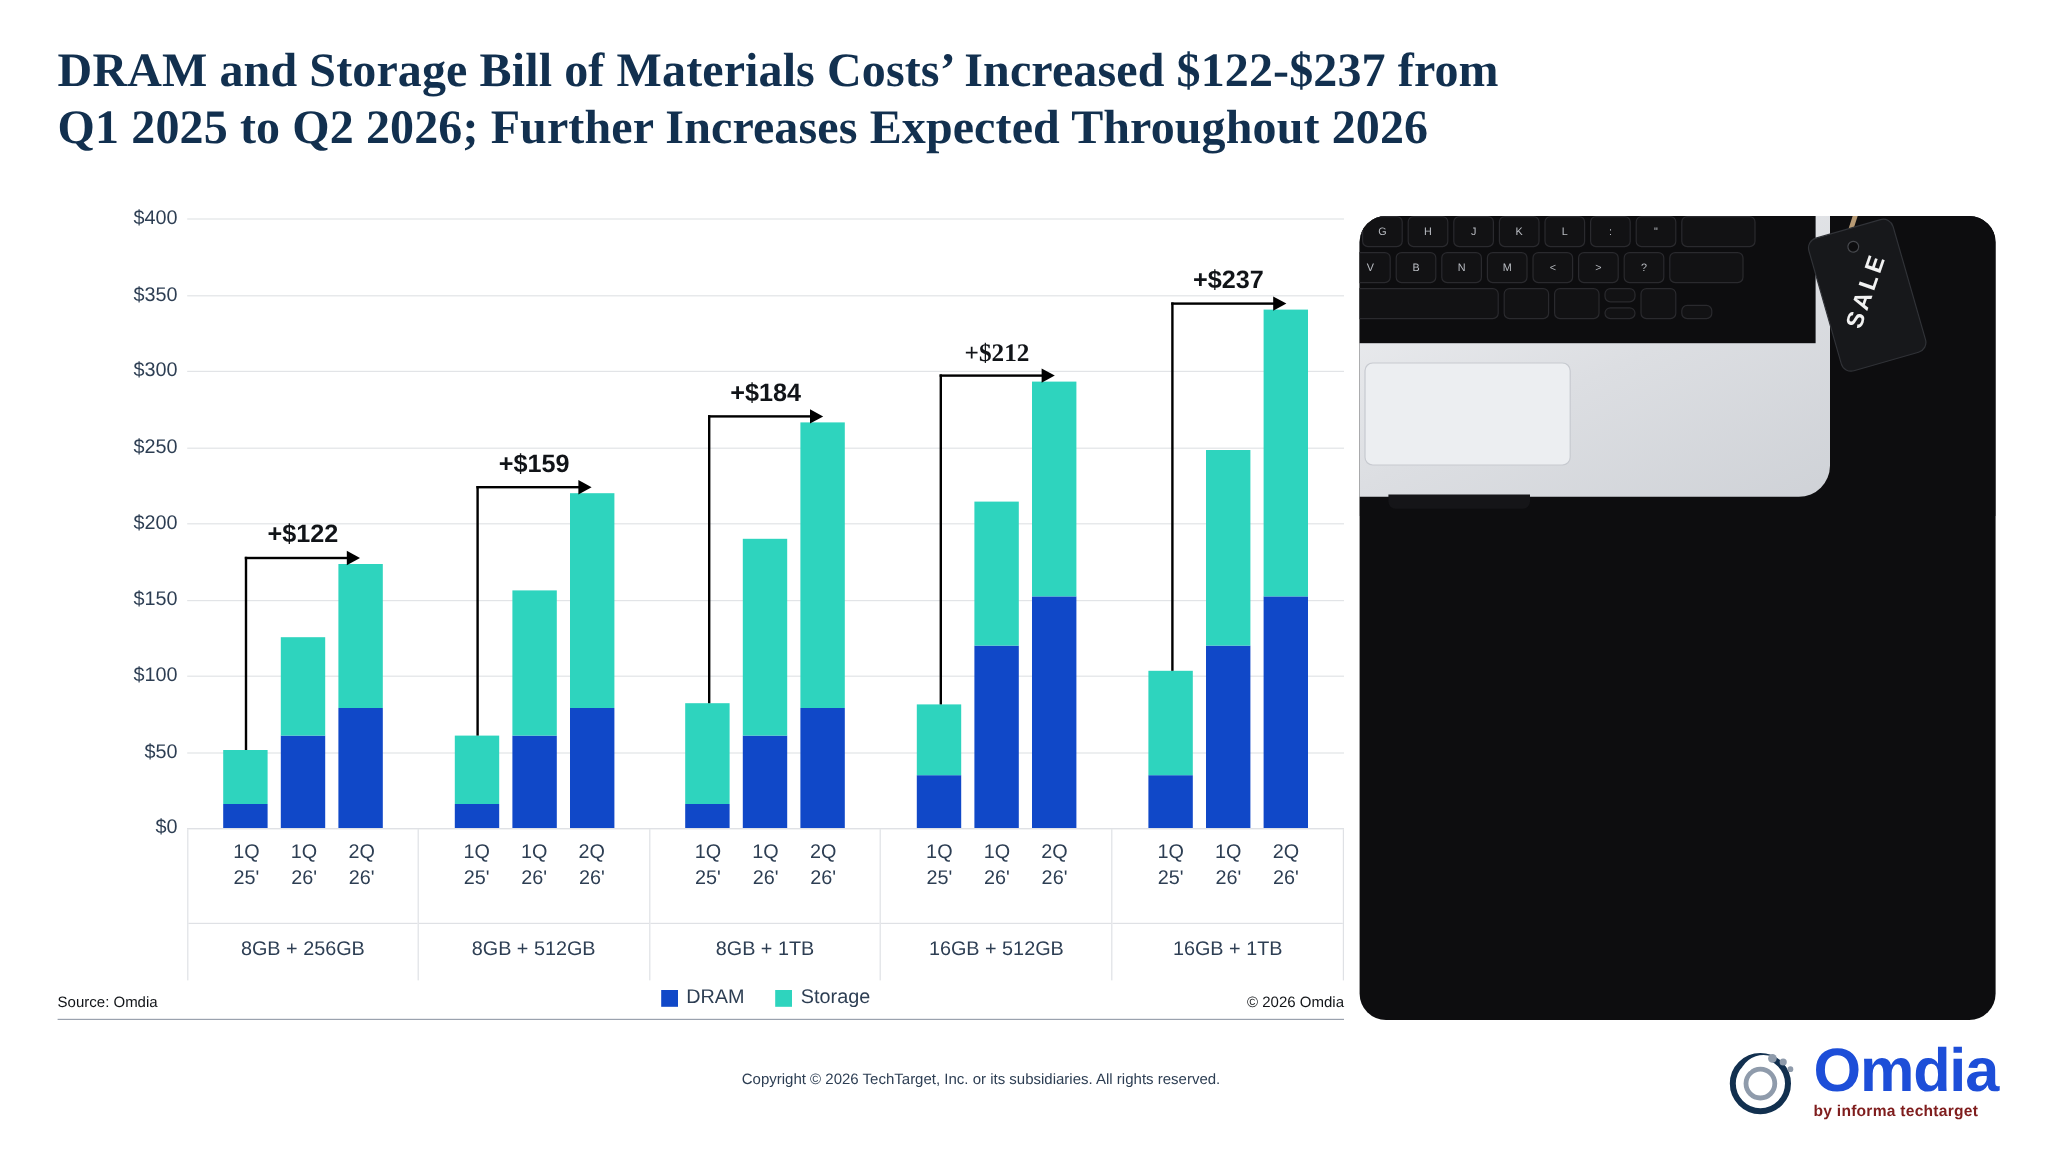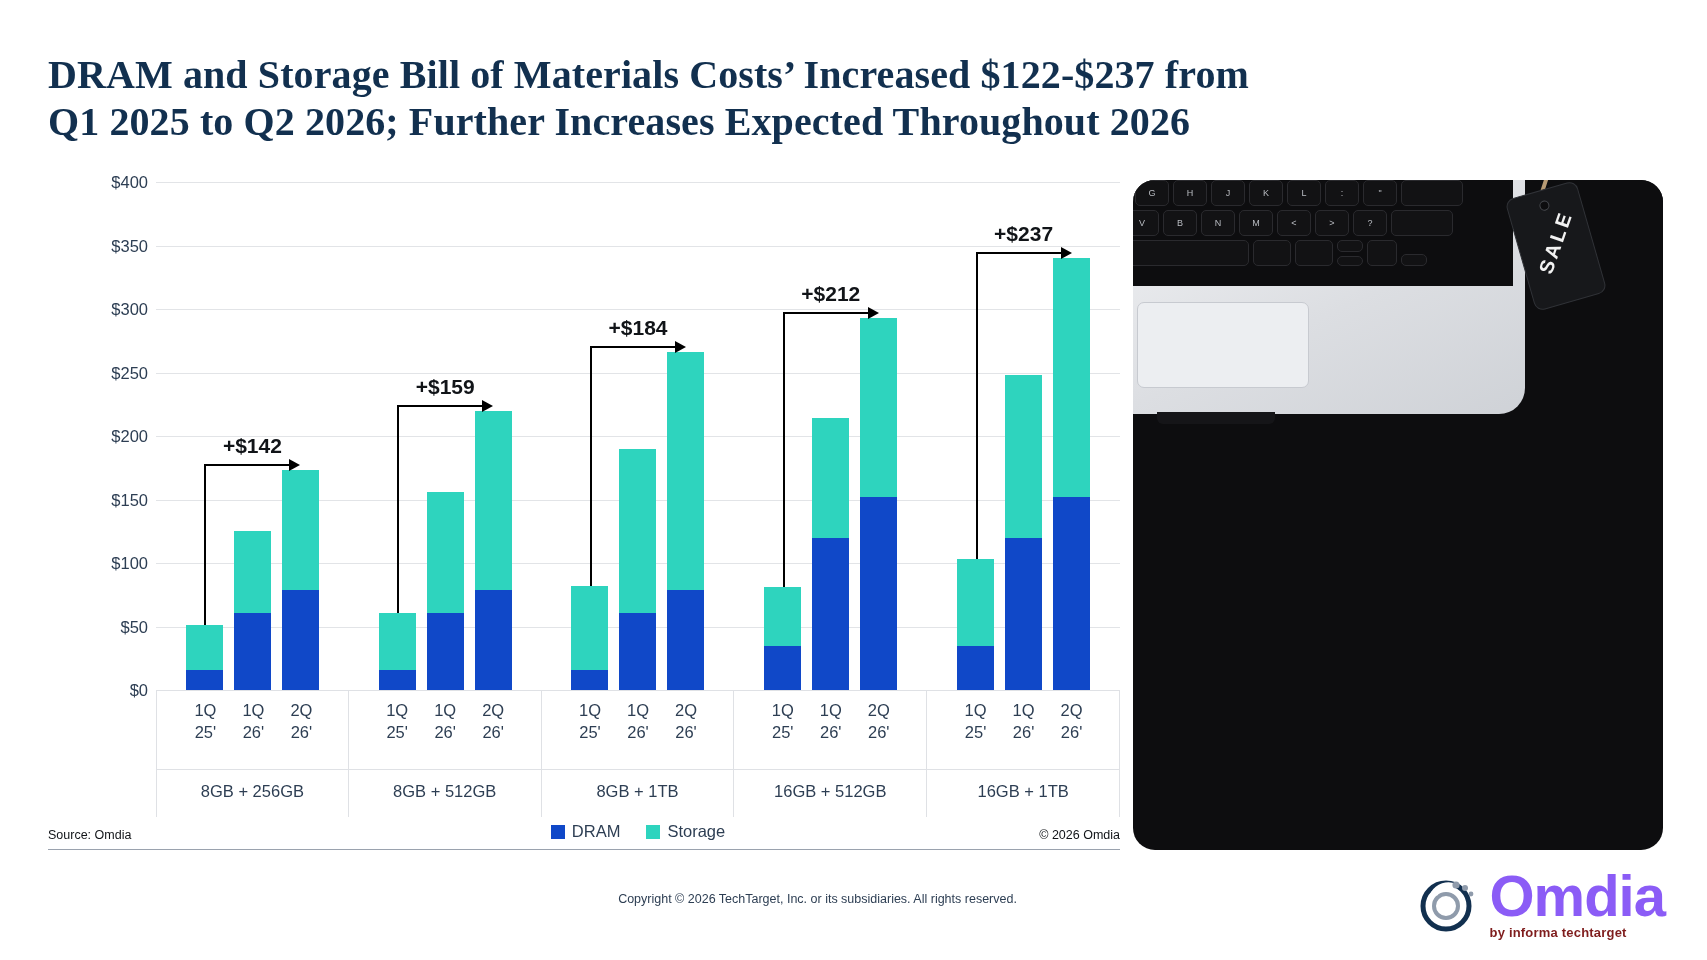--- a/index.html
+++ b/index.html
@@ -5,21 +5,21 @@
   * { box-sizing: border-box; }
   html, body { margin:0; padding:0; }
   body {
     width:1707px; height:960px; background:#ffffff;
     font-family:"Liberation Sans", sans-serif;
     position:relative; overflow:hidden;
   }
 
   
   #title {
-    position:absolute; left:48px; top:52px; width:1620px;
+    position:absolute; left:48px; top:36px; width:1620px;
     font-family:"Liberation Serif", serif;
     font-size:40px; font-weight:700; line-height:1.17;
     color:#12304f; letter-spacing:0.1px;
   }
   #title .l { display:block; }
 
   
   #chart-panel {
     position:absolute; left:48px; top:182px;
     width:1072px; height:640px;
@@ -178,21 +178,21 @@
   }
   #omdia-logo {
     position:absolute; right:42px; top:868px;
     display:flex; align-items:center; gap:12px;
   }
   #omdia-mark {
     position:relative; width:64px; height:64px;
   }
   #omdia-word {
     font-family:"Liberation Sans", sans-serif;
-    color:#8b5cf6; font-size:58px; font-weight:700; line-height:0.95;
+    color:#1d4ed8; font-size:51px; font-weight:700; line-height:0.95;
     letter-spacing:-1px;
   }
   #omdia-sub {
     font-size:13px; font-weight:700; color:#7f1d1d; letter-spacing:0.2px;
     margin-top:2px;
   }
 </style>
 </head>
 <body>
 
@@ -235,21 +235,21 @@
         <div class="bar" style="left: 125.9px; height: 219.71px;">
           <div class="seg dram" style="bottom: 0px; height: 100.33px;"></div>
           <div class="seg storage" style="bottom: 100.33px; height: 119.38px;"></div>
         </div>
       </div>
       <div class="bracket" style="left: 48.4px; top: 282.29px; width: 96px; height: 160.94px;">
         <div class="vline" style="height: 160.94px;"></div>
         <div class="hline" style="width: 86px;"></div>
         <div class="arrow" style="left: 85px;"></div>
       </div>
-      <div class="delta-label" style="left: 96.4px; top: 252.29px; transform: translateX(-50%);">+$142</div>
+      <div class="delta-label" style="left: 96.4px; top: 252.29px; transform: translateX(-50%);">+$122</div>
       <div class="group" style="left: 192.8px; width: 192.8px;">
         <div class="bar" style="left: 29.9px; height: 77.47px;">
           <div class="seg dram" style="bottom: 0px; height: 20.32px;"></div>
           <div class="seg storage" style="bottom: 20.32px; height: 57.15px;"></div>
         </div>
         <div class="bar" style="left: 77.9px; height: 198.12px;">
           <div class="seg dram" style="bottom: 0px; height: 77.47px;"></div>
           <div class="seg storage" style="bottom: 77.47px; height: 120.65px;"></div>
         </div>
         <div class="bar" style="left: 125.9px; height: 279.4px;">
@@ -295,21 +295,21 @@
         <div class="bar" style="left: 125.9px; height: 372.11px;">
           <div class="seg dram" style="bottom: 0px; height: 193.04px;"></div>
           <div class="seg storage" style="bottom: 193.04px; height: 179.07px;"></div>
         </div>
       </div>
       <div class="bracket" style="left: 626.8px; top: 129.89px; width: 96px; height: 275.24px;">
         <div class="vline" style="height: 275.24px;"></div>
         <div class="hline" style="width: 86px;"></div>
         <div class="arrow" style="left: 85px;"></div>
       </div>
-      <div class="delta-label" style="left: 674.8px; top: 99.89px; transform: translateX(-50%);">+$212</div>
+      <div class="delta-label" style="left: 674.8px; top: 99.89px; transform: translateX(-50%); font-family: Liberation Serif, serif;">+$212</div>
       <div class="group" style="left: 771.2px; width: 192.8px;">
         <div class="bar" style="left: 29.9px; height: 130.81px;">
           <div class="seg dram" style="bottom: 0px; height: 44.45px;"></div>
           <div class="seg storage" style="bottom: 44.45px; height: 86.36px;"></div>
         </div>
         <div class="bar" style="left: 77.9px; height: 314.96px;">
           <div class="seg dram" style="bottom: 0px; height: 152.4px;"></div>
           <div class="seg storage" style="bottom: 152.4px; height: 162.56px;"></div>
         </div>
         <div class="bar" style="left: 125.9px; height: 431.8px;">

